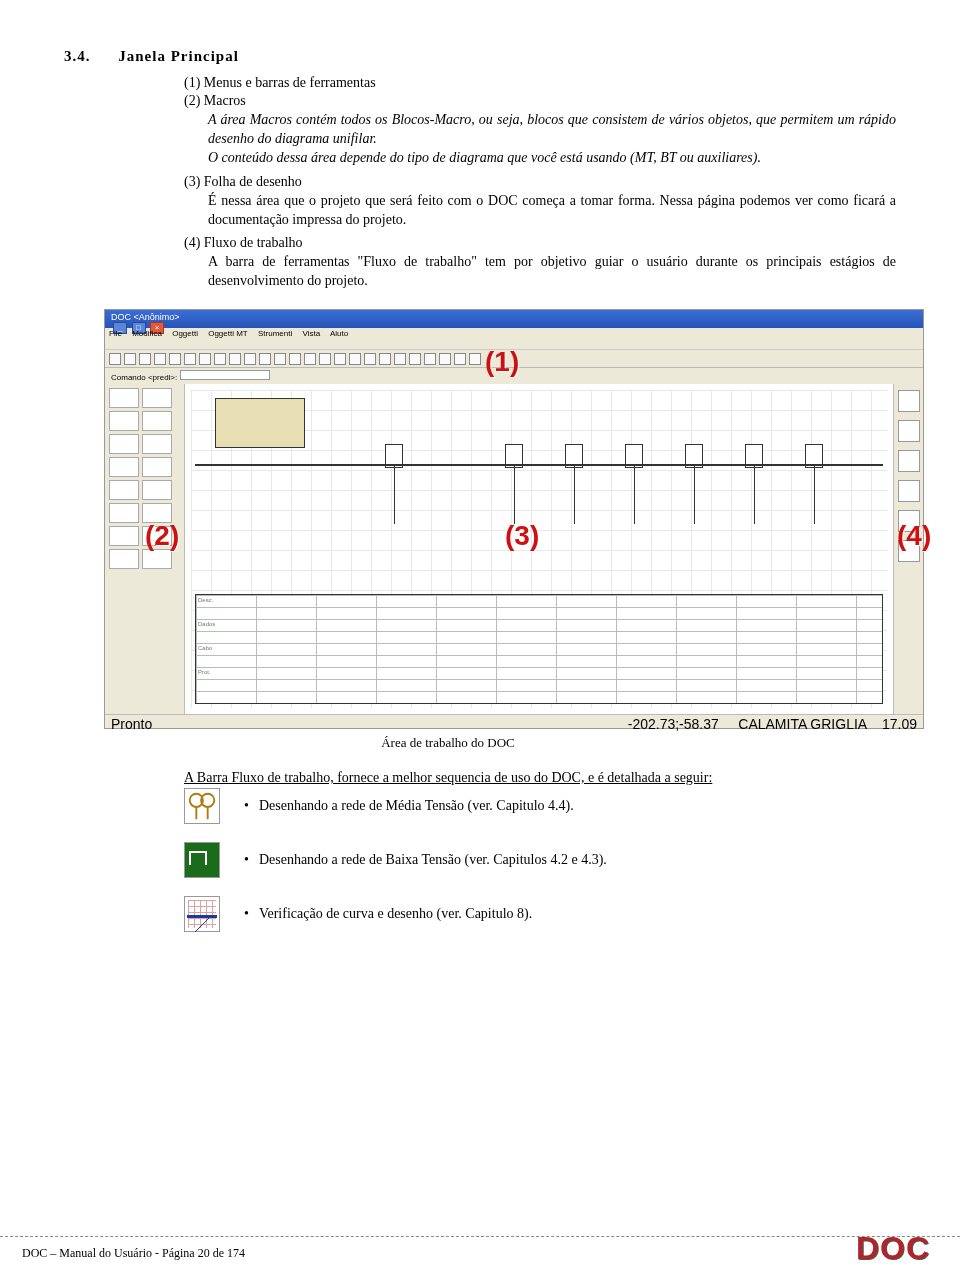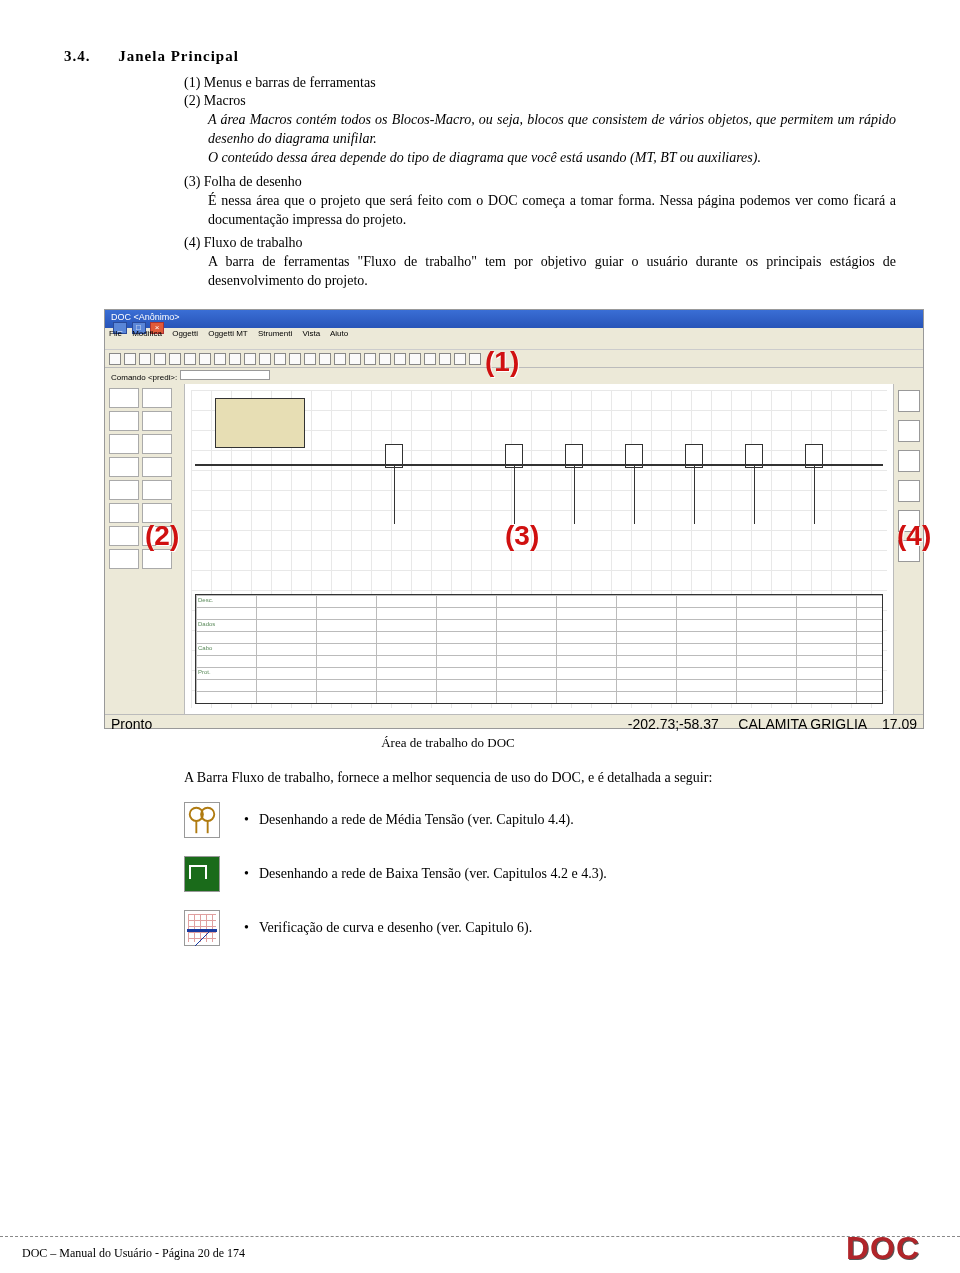--- a/index.html
+++ b/index.html
@@ -93,34 +93,34 @@
   }
   .canvas .lowertable .rowlabel{position:absolute;left:2px;font-size:6px;color:#5a8a5a;}
   .flow-col { width:30px; background:#ece9d8; border-left:1px solid #bbb; padding:6px 3px; display:flex; flex-direction:column; gap:8px; align-items:center;}
   .flow-col .f{width:22px;height:22px;border:1px solid #999;background:#fff;}
   .app-status{position:absolute;bottom:0;left:0;right:0;height:14px;background:#ece9d8;border-top:1px solid #bbb;font-size:14px;display:flex;justify-content:space-between;padding:1px 6px;}
   .annot {
     position:absolute;font-size:28px;font-weight:bold;color:#d01010;
     text-shadow:1px 1px 0 #fff;font-family:Arial,sans-serif;
   }
   .caption { text-align:center; margin:4px 64px 18px 0; font-size:13px;}
-  .bottom-para { margin:0 0 14px 120px; text-align:justify; line-height:1.35;}
+  .bottom-para { margin:0 0 0 120px; text-align:justify; line-height:1.35;text-decoration:underline;}
   .bullet-list { margin-left:120px; }
   .bullet-row { display:flex; align-items:center; margin-bottom:18px; gap:24px;}
   .bullet-icon { width:36px; height:36px; flex-shrink:0; border:1px solid #999;}
   .bullet-text::before { content:"•"; margin:0 10px 0 0; font-size:14px;}
   .footer-line {
     position:absolute; bottom:36px; left:0; right:0; height:0;
     border-top:1px dashed #888;
   }
   .footer-text {
     position:absolute; bottom:12px; left:22px; font-size:12px;
   }
   .footer-logo {
-    position:absolute; bottom:6px; right:40px;
+    position:absolute; bottom:6px; right:30px;
     font-family:Arial,sans-serif; font-weight:bold; font-size:32px;
     color:#b0252a; letter-spacing:1px;
     text-shadow:1px 1px 0 #555;
     margin-top:10px;
   }
   .first-icon{background:#fff;}
   .first-icon svg{display:block;}
   .second-icon{background:#1a6b1a;position:relative;}
   .second-icon::after{content:"";position:absolute;left:4px;top:8px;width:14px;height:12px;border:2px solid #fff;border-bottom:none;}
   .third-icon{background:#5a7ad5;position:relative;}
@@ -291,19 +291,19 @@
         </svg>
     </div>
     <div class="bullet-text">Desenhando a rede de Média Tensão (ver. Capitulo 4.4).</div>
   </div>
   <div class="bullet-row">
     <div class="bullet-icon second-icon"></div>
     <div class="bullet-text">Desenhando a rede de Baixa Tensão (ver. Capitulos 4.2 e 4.3).</div>
   </div>
   <div class="bullet-row">
     <div class="bullet-icon fourth-icon"></div>
-    <div class="bullet-text">Verificação de curva e desenho (ver. Capitulo 6).</div>
+    <div class="bullet-text">Verificação de curva e desenho (ver. Capitulo 8).</div>
   </div>
 </div>
 
 <div class="footer-line"></div>
 <div class="footer-text">DOC – Manual do Usuário - Página 20 de 174</div>
 <div class="footer-logo">DOC</div>
 
 </body></html>

